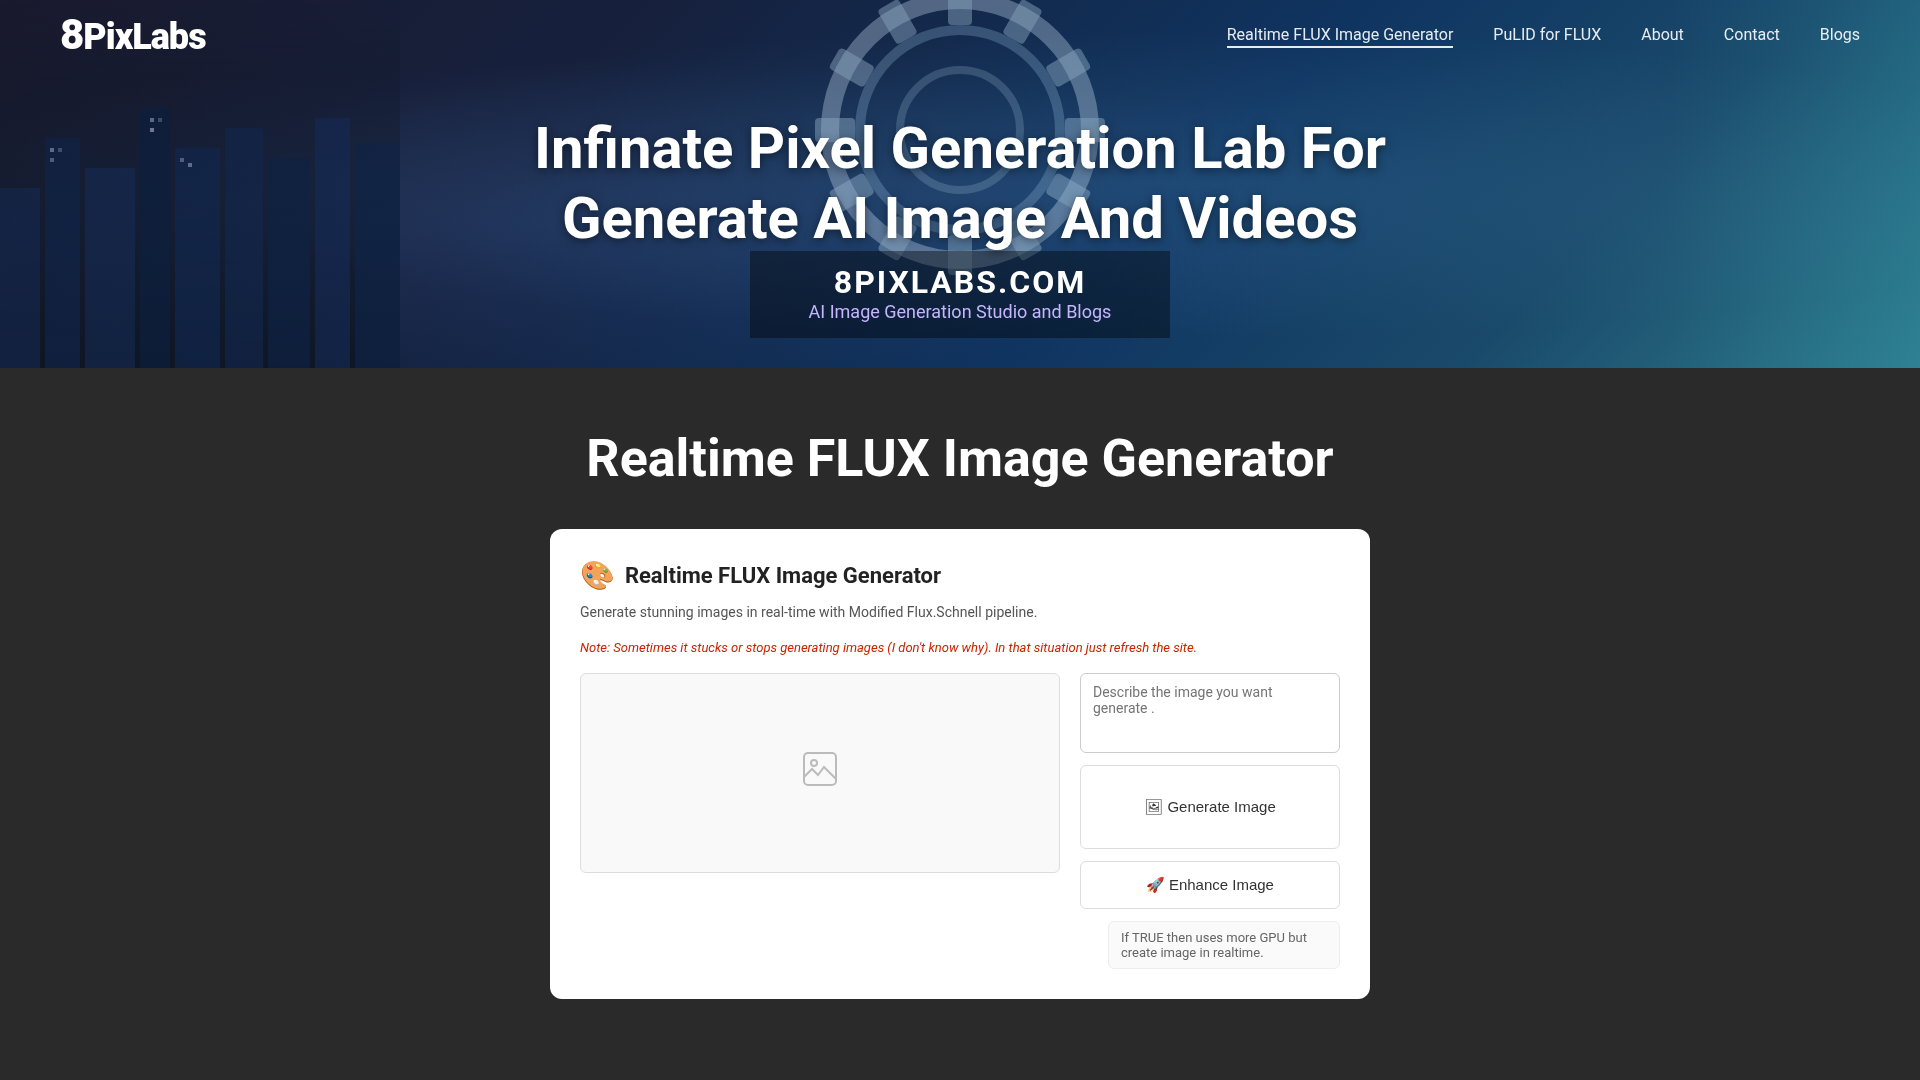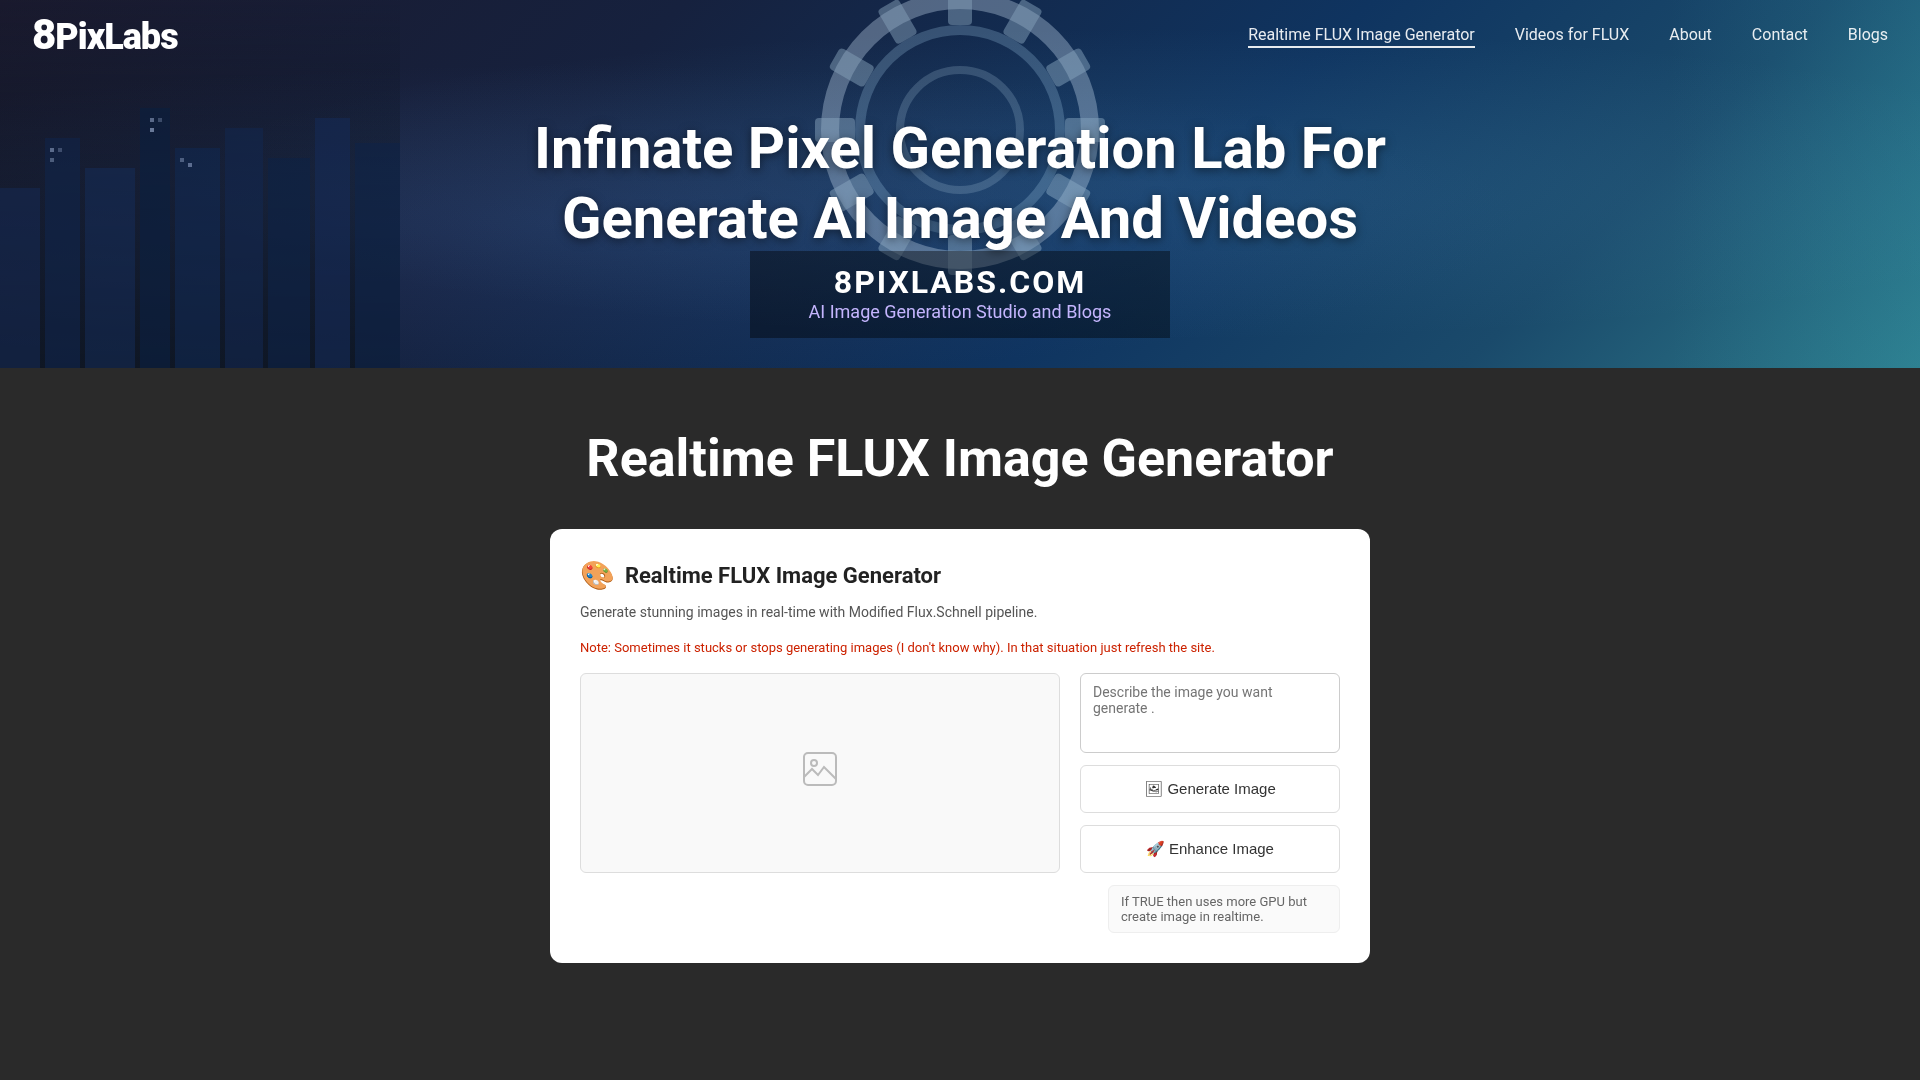--- a/index.html
+++ b/index.html
@@ -18,21 +18,21 @@
 
     
     .navbar {
       position: absolute;
       top: 0;
       left: 0;
       right: 0;
       z-index: 100;
       display: flex;
       align-items: center;
-      padding: 0 32px;
+      padding: 0 60px;
       height: 68px;
       background: transparent;
     }
 
     .navbar-logo {
       font-size: 36px;
       font-weight: 900;
       color: #fff;
       text-decoration: none;
       margin-right: auto;
@@ -181,20 +181,21 @@
     .card-desc {
       font-size: 14px;
       color: #555;
       margin-bottom: 20px;
     }
 
     .card-note {
       font-size: 13px;
       color: #cc2200;
       margin-bottom: 18px;
+      font-style: italic;
     }
 
     .card-body {
       display: flex;
       gap: 20px;
     }
 
     .image-placeholder {
       width: 480px;
       height: 200px;
@@ -227,21 +228,21 @@
       padding: 10px 12px;
       font-size: 14px;
       color: #999;
       resize: none;
       font-family: inherit;
       outline: none;
     }
 
     .generate-btn {
       width: 100%;
-      padding: 14px;
+      padding: 32px;
       background: #fff;
       border: 1px solid #ddd;
       border-radius: 6px;
       font-size: 15px;
       font-weight: 500;
       color: #333;
       cursor: pointer;
       display: flex;
       align-items: center;
       justify-content: center;
@@ -294,21 +295,21 @@
       background: linear-gradient(to left, rgba(50,160,180,0.2) 0%, transparent 100%);
     }
   </style>
 </head>
 <body>
 
 <nav class="navbar">
   <a class="navbar-logo"><span style="font-size:42px;font-weight:900;">8</span><span style="font-size:36px;font-weight:900;">PixLabs</span></a>
   <ul class="nav-links">
     <li><a class="active">Realtime FLUX Image Generator</a></li>
-    <li><a>Videos for FLUX</a></li>
+    <li><a>PuLID for FLUX</a></li>
     <li><a>About</a></li>
     <li><a>Contact</a></li>
     <li><a>Blogs</a></li>
   </ul>
 </nav>
 
 <section class="hero">
   <div class="hero-bg"></div>
   <div class="hero-overlay"></div>
 

